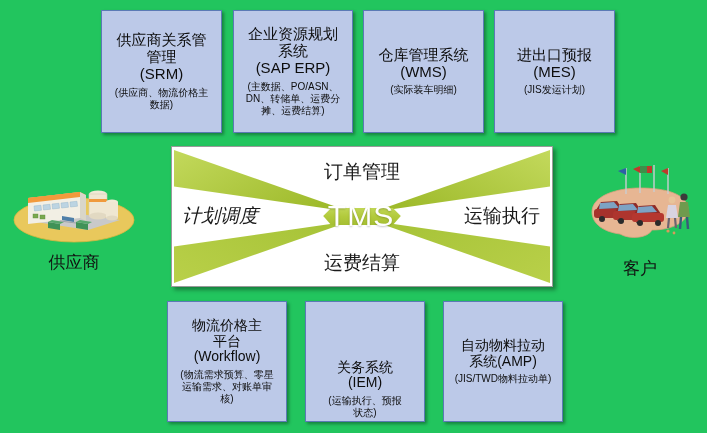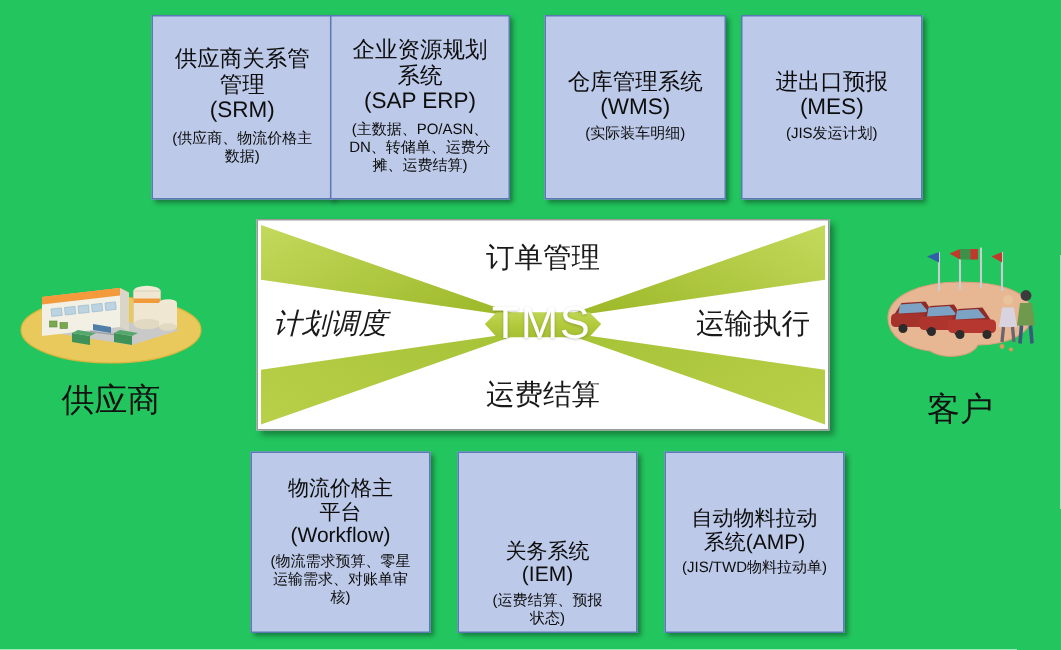--- a/index.html
+++ b/index.html
@@ -90,42 +90,42 @@
   #label-left  { left: 10px; top: 56px; font-style: italic; }
   #label-right { right: 12px; top: 56px; margin-left: 44px; }
 
   
   .actor {
     position: absolute;
     text-align: center;
   }
   .actor .art { position: relative; }
   .actor .caption {
-    font-size: 22px;
+    font-size: 17px;
     color: #111111;
     margin-top: 1px;
   }
 
   #supplier { left: 8px; top: 174px; width: 132px; }
   #customer { left: 578px; top: 160px; width: 124px; }
 </style>
 </head>
 <body>
 
 <div id="canvas">
 
   <div class="sysbox" id="box-srm" style="left:101px; top:10px; width:121px; height:123px;">
     <div class="title">供应商关系管
 管理
 (SRM)</div>
     <div class="detail">(供应商、物流价格主
 数据)</div>
   </div>
 
-  <div class="sysbox" id="box-erp" style="left:220px; top:10px; width:120px; height:123px;">
+  <div class="sysbox" id="box-erp" style="left:233px; top:10px; width:120px; height:123px;">
     <div class="title">企业资源规划
 系统
 (SAP ERP)</div>
     <div class="detail">(主数据、PO/ASN、
 DN、转储单、运费分
 摊、运费结算)</div>
   </div>
 
   <div class="sysbox" id="box-wms" style="left:363px; top:10px; width:121px; height:123px;">
     <div class="title">仓库管理系统
@@ -189,21 +189,21 @@
 平台
 (Workflow)</div>
     <div class="detail">(物流需求预算、零星
 运输需求、对账单审
 核)</div>
   </div>
 
   <div class="sysbox small" id="box-iem" style="left:305px; top:301px; width:120px; height:121px;justify-content:flex-end;">
     <div class="title">关务系统
 (IEM)</div>
-    <div class="detail">(运费结算、预报
+    <div class="detail">(运输执行、预报
 状态)</div>
   </div>
 
   <div class="sysbox small" id="box-amp" style="left:443px; top:301px; width:120px; height:121px;">
     <div class="title">自动物料拉动
 系统(AMP)</div>
     <div class="detail">(JIS/TWD物料拉动单)</div>
   </div>
 
   <div class="actor" id="supplier">

